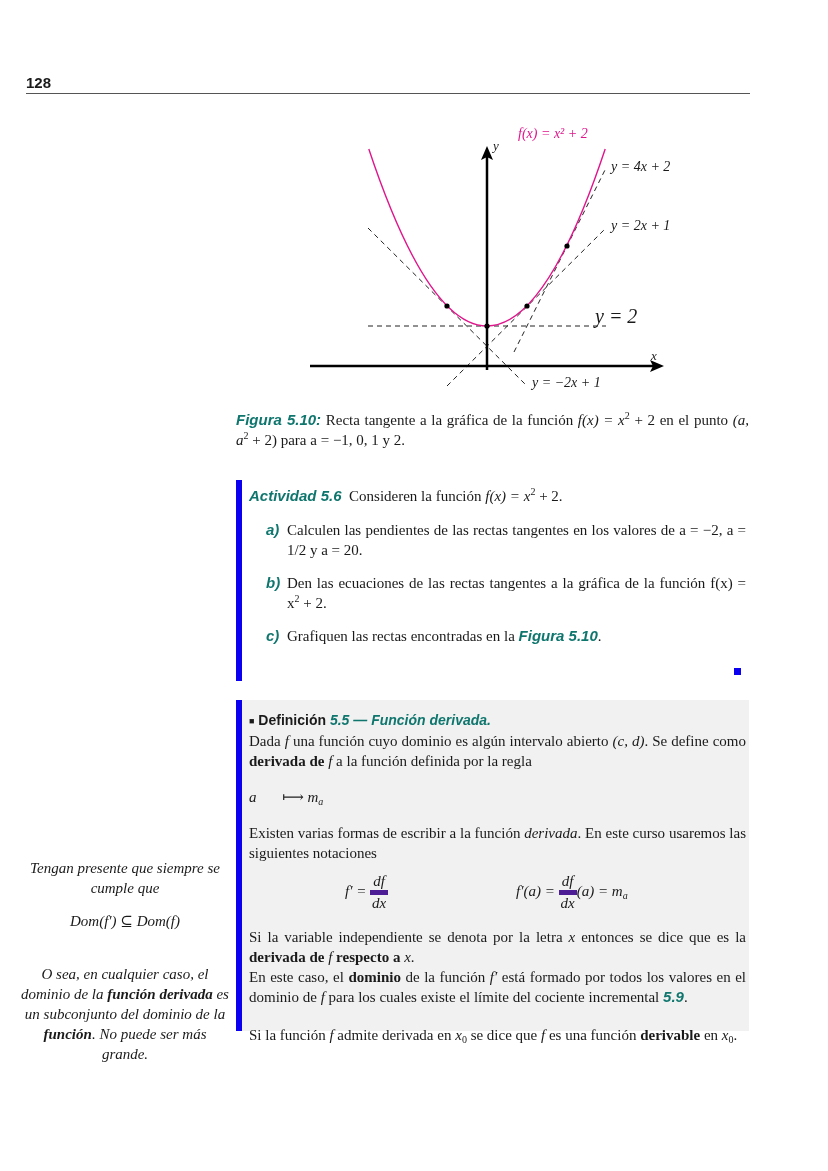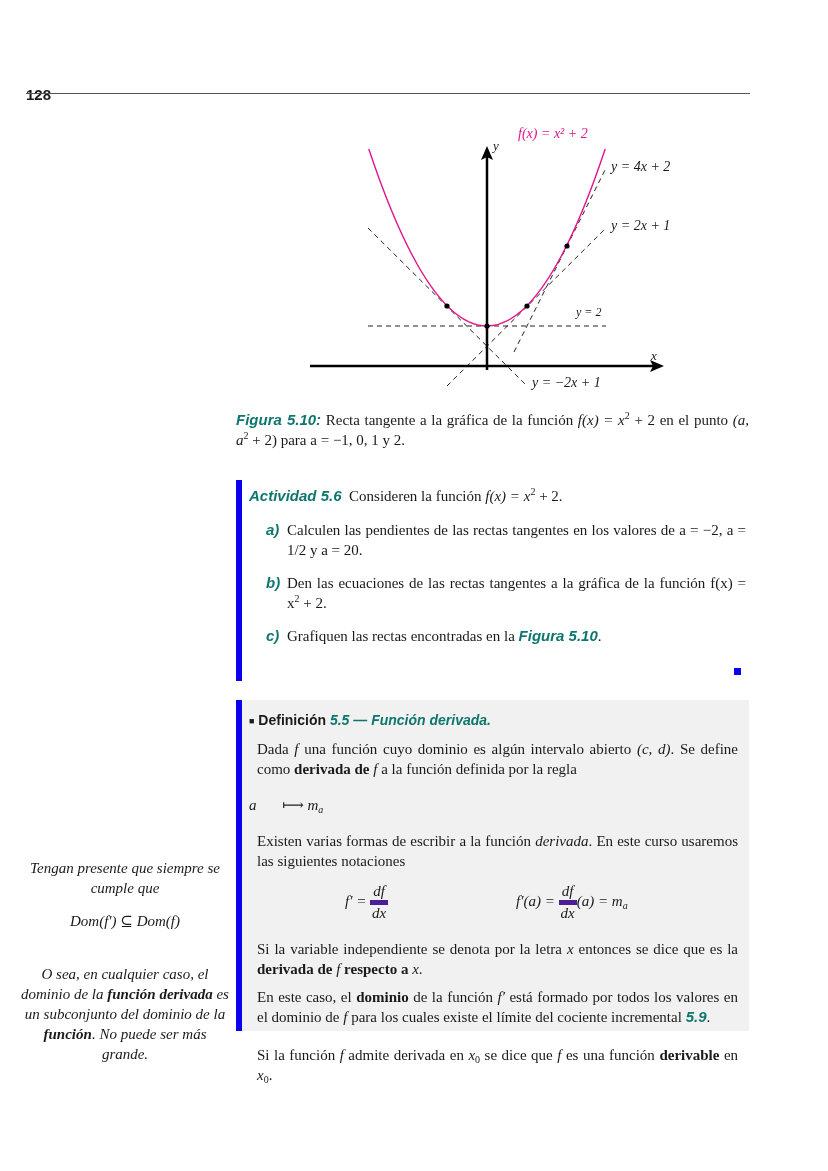--- a/index.html
+++ b/index.html
@@ -1,41 +1,41 @@
 <!DOCTYPE html>
 <html><head>
   <meta charset="utf-8">
   <style>
     html, body { margin: 0; padding: 0; background: #ffffff; }
     body { width: 828px; height: 1171px; position: relative; overflow: hidden;
            font-family: "Liberation Serif", "DejaVu Serif", serif; color: #1a1a1a; }
     .sans { font-family: "Liberation Sans", "DejaVu Sans", sans-serif; }
     .magenta { color: #0f766e; font-style: italic; }
-    .page-number { position: absolute; left: 26px; top: 86px; font-size: 15px; font-weight: bold; }
+    .page-number { position: absolute; left: 26px; top: 74px; font-size: 15px; font-weight: bold; }
     .header-rule { position: absolute; left: 26px; top: 93px; width: 724px; height: 1px; background: #555; }
     .figure { position: absolute; left: 300px; top: 120px; width: 400px; height: 280px; }
     .figure svg { width: 400px; height: 280px; }
     .caption { position: absolute; left: 236px; top: 410px; width: 513px; font-size: 15px; line-height: 20px; text-align: justify; }
     .caption-label { font-weight: bold; }
     i, .math { font-style: italic; }
     sup { font-size: 10px; vertical-align: 6px; line-height: 0; }
     sub { font-size: 10px; vertical-align: -3px; line-height: 0; }
     .activity { position: absolute; left: 236px; top: 480px; width: 513px; height: 201px; }
     .activity .bar { position: absolute; left: 0; top: 0; width: 6px; height: 201px; background: #0b00f0; }
     .activity-title { position: absolute; left: 13px; top: 6px; font-size: 15px; line-height: 20px; }
     .activity-title .label { font-weight: bold; }
     .act-item { position: absolute; left: 30px; width: 480px; font-size: 15px; line-height: 20px; }
     .act-item .letter { position: absolute; left: 0; font-weight: bold; }
     .act-item .text { display: block; margin-left: 21px; text-align: justify; }
     .end-square { position: absolute; right: 8px; top: 188px; width: 7px; height: 7px; background: #0b00f0; }
     .definition { position: absolute; left: 236px; top: 700px; width: 513px; height: 331px; background: #f1f1f1; }
     .definition .bar { position: absolute; left: 0; top: 0; width: 6px; height: 331px; background: #0b00f0; }
     .def-body { position: absolute; left: 13px; top: 10px; width: 497px; font-size: 15px; line-height: 20px; }
     .def-title { font-weight: bold; font-size: 14px; }
-    .def-body p { margin: 8px; text-align: justify; }
+    .def-body p { margin: 0; text-align: justify; }
     .centered { text-align: right; }
     .rule-line { margin: 16px 0 16px 0 !important; }
     .mapsto { display: inline-block; margin-left: 22px; }
     .notations { position: relative; height: 52px; margin: 6px 0 6px 0; }
     .frac { display: inline-block; vertical-align: middle; text-align: center; line-height: 17px; }
     .frac .num { display: block; border-bottom: 5px solid #4c1d95; padding: 0 2px; }
     .frac .den { display: block; padding: 0 2px; }
     .not1 { position: absolute; left: 96px; top: 4px; }
     .not2 { position: absolute; left: 267px; top: 4px; }
     .sidenote { position: absolute; left: 20px; width: 210px; text-align: center; font-size: 15px; line-height: 20px; font-style: italic; }
@@ -64,21 +64,21 @@
     <circle cx="447" cy="306" r="2.6" fill="#000"></circle>
     <circle cx="487" cy="326" r="2.6" fill="#000"></circle>
     <circle cx="527" cy="306" r="2.6" fill="#000"></circle>
     <circle cx="567" cy="246" r="2.6" fill="#000"></circle>
   </svg>
   <div class="math" style="position:absolute;left:218px;top:6px;font-size:14px;color:#e0158c;white-space:nowrap;">f(x) = x² + 2</div>
   <div class="math" style="position:absolute;left:193px;top:18px;font-size:13px;">y</div>
   <div class="math" style="position:absolute;left:351px;top:228px;font-size:13px;">x</div>
   <div class="math" style="position:absolute;left:311px;top:39px;font-size:14px;white-space:nowrap;">y = 4x + 2</div>
   <div class="math" style="position:absolute;left:311px;top:98px;font-size:14px;white-space:nowrap;">y = 2x + 1</div>
-  <div class="math" style="position:absolute;left:276px;top:185px;font-size:12px;white-space:nowrap;">y = 2</div>
+  <div class="math" style="position:absolute;left:295px;top:185px;font-size:20px;white-space:nowrap;">y = 2</div>
   <div class="math" style="position:absolute;left:232px;top:255px;font-size:14px;white-space:nowrap;">y = −2x + 1</div>
 </div>
 
 <div class="caption">
   <span class="sans caption-label magenta">Figura 5.10:</span>
   <span>Recta tangente a la gráfica de la función</span>
   <span class="math">f(x) = x</span><sup>2</sup>
   <span>+ 2 en el punto</span>
   <span class="math">(a, a</span><sup>2</sup>
   <span>+ 2) para a = −1, 0, 1 y 2.</span>

